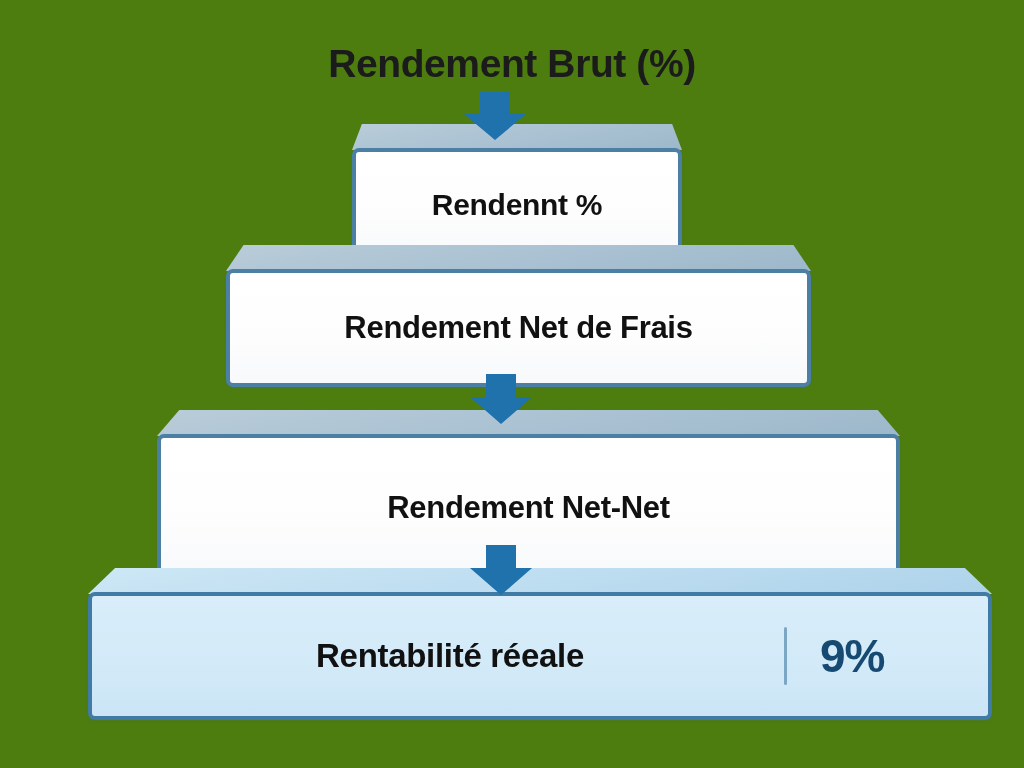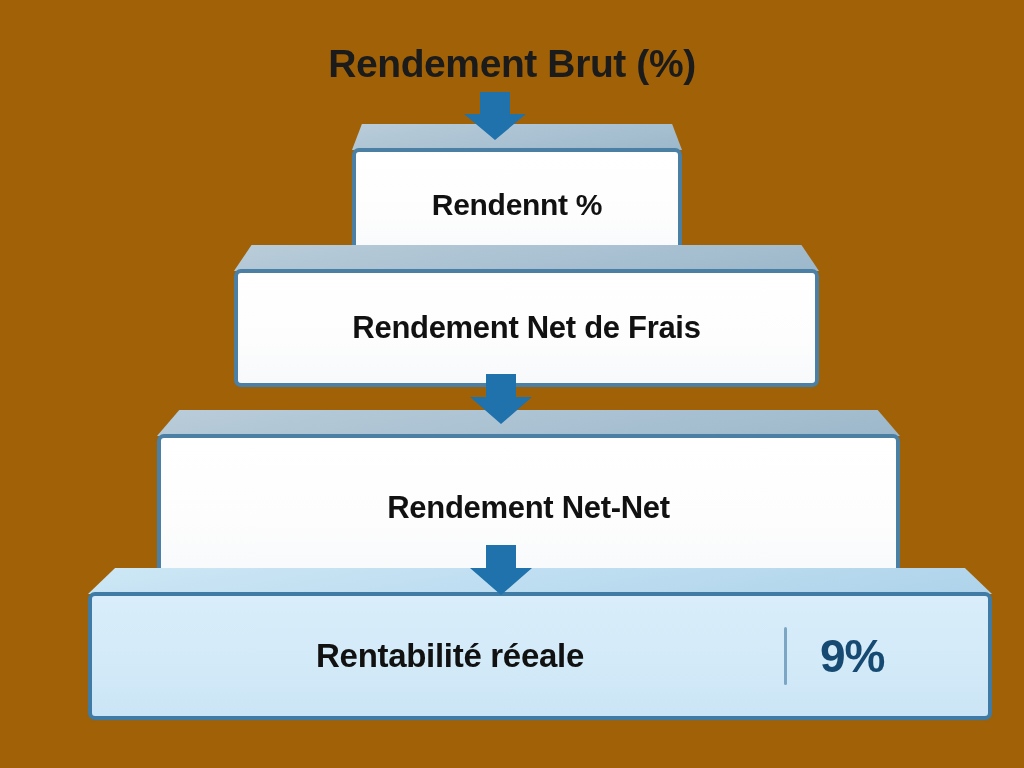--- a/index.html
+++ b/index.html
@@ -8,21 +8,21 @@
     padding: 0;
     background: #ffffff;
   }
   body {
     font-family: "Liberation Sans", sans-serif;
   }
   #canvas {
     position: relative;
     width: 1024px;
     height: 768px;
-    background: #a16207;
+    background: #4d7c0f;
     overflow: hidden;
   }
 
   
   .funnel-title {
     position: absolute;
     left: 0;
     top: 42px;
     width: 1024px;
     text-align: center;
@@ -142,21 +142,21 @@
     </svg>
   </div>
 
   <div class="tier" style="left:352px; top:124px; width:286px; height:135px;">
     <div class="tier-lid"></div>
     <div class="tier-face" style="height:113px;">
       <span class="tier-label small">Rendennt %</span>
     </div>
   </div>
 
-  <div class="tier" style="left:234px; top:245px; width:541px; height:140px;">
+  <div class="tier" style="left:226px; top:245px; width:541px; height:140px;">
     <div class="tier-lid"></div>
     <div class="tier-face" style="height:118px;">
       <span class="tier-label">Rendement Net de Frais</span>
     </div>
   </div>
 
   <div class="arrow" style="left:470px; top:374px; width:62px; height:50px;">
     <svg viewBox="0 0 62 50" preserveAspectRatio="none">
       <polygon points="16,0 46,0 46,23 62,23 31,50 0,23 16,23" fill="#1f72ab"></polygon>
     </svg>

